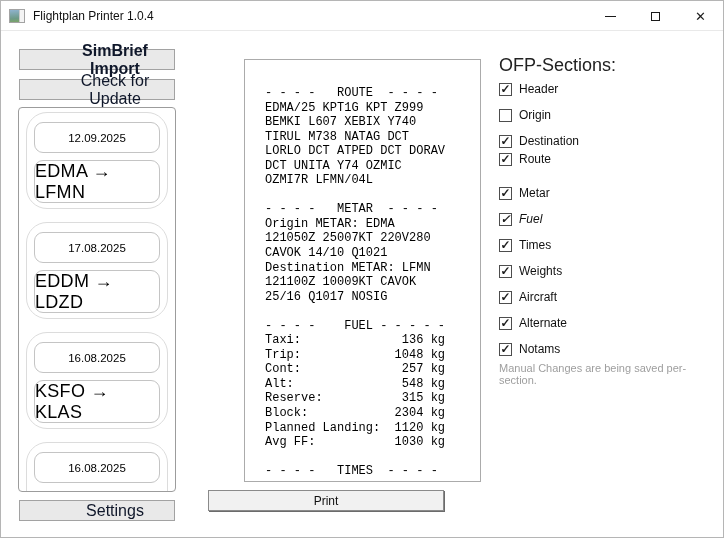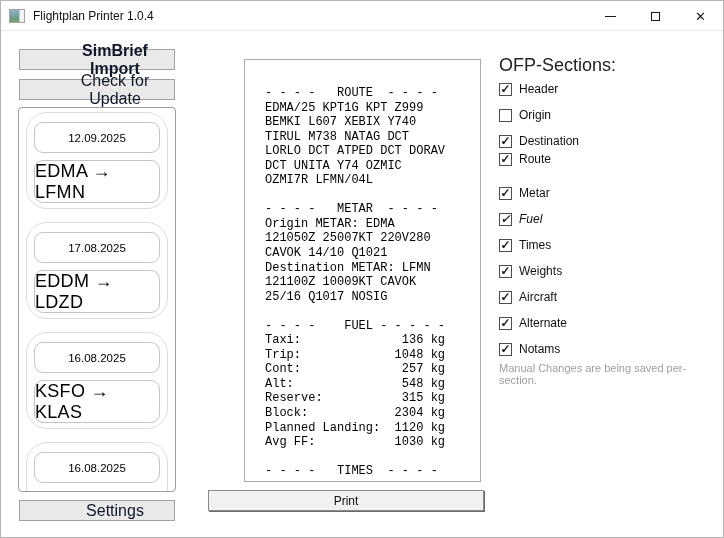--- a/index.html
+++ b/index.html
@@ -53,21 +53,21 @@
   
   .receipt {
     position:absolute; left:207px; top:58px; width:237px; height:423px;
     background:#fff; border:1px solid #ababab; padding:26px 0 0 20px; overflow:hidden;margin-left:36px;
   }
   .rline {
     font-family:"Liberation Mono", monospace; font-size:12px; line-height:14.55px;
     height:14.55px; white-space:pre; color:#000;
   }
   .print-btn {
-    position:absolute; left:207px; top:489px; width:276px; height:21px;
+    position:absolute; left:207px; top:489px; width:236px; height:21px;
     background:#f1f1f1; border:1px solid #8a8a8a; box-shadow:1px 1px 0 0 #6b6b6b;
     font-size:12px; color:#111; display:flex; align-items:center; justify-content:center;
   }
 
   
   .ofp-label { position:absolute; left:498px; top:54px; font-size:18px; color:#222; }
   .cb-row { position:absolute; left:498px; height:20px; display:flex; align-items:center; }
   .cbx {
     width:13px; height:13px; border:1px solid #4d4d4d; background:#fff;
     display:flex; align-items:center; justify-content:center; flex-shrink:0;

